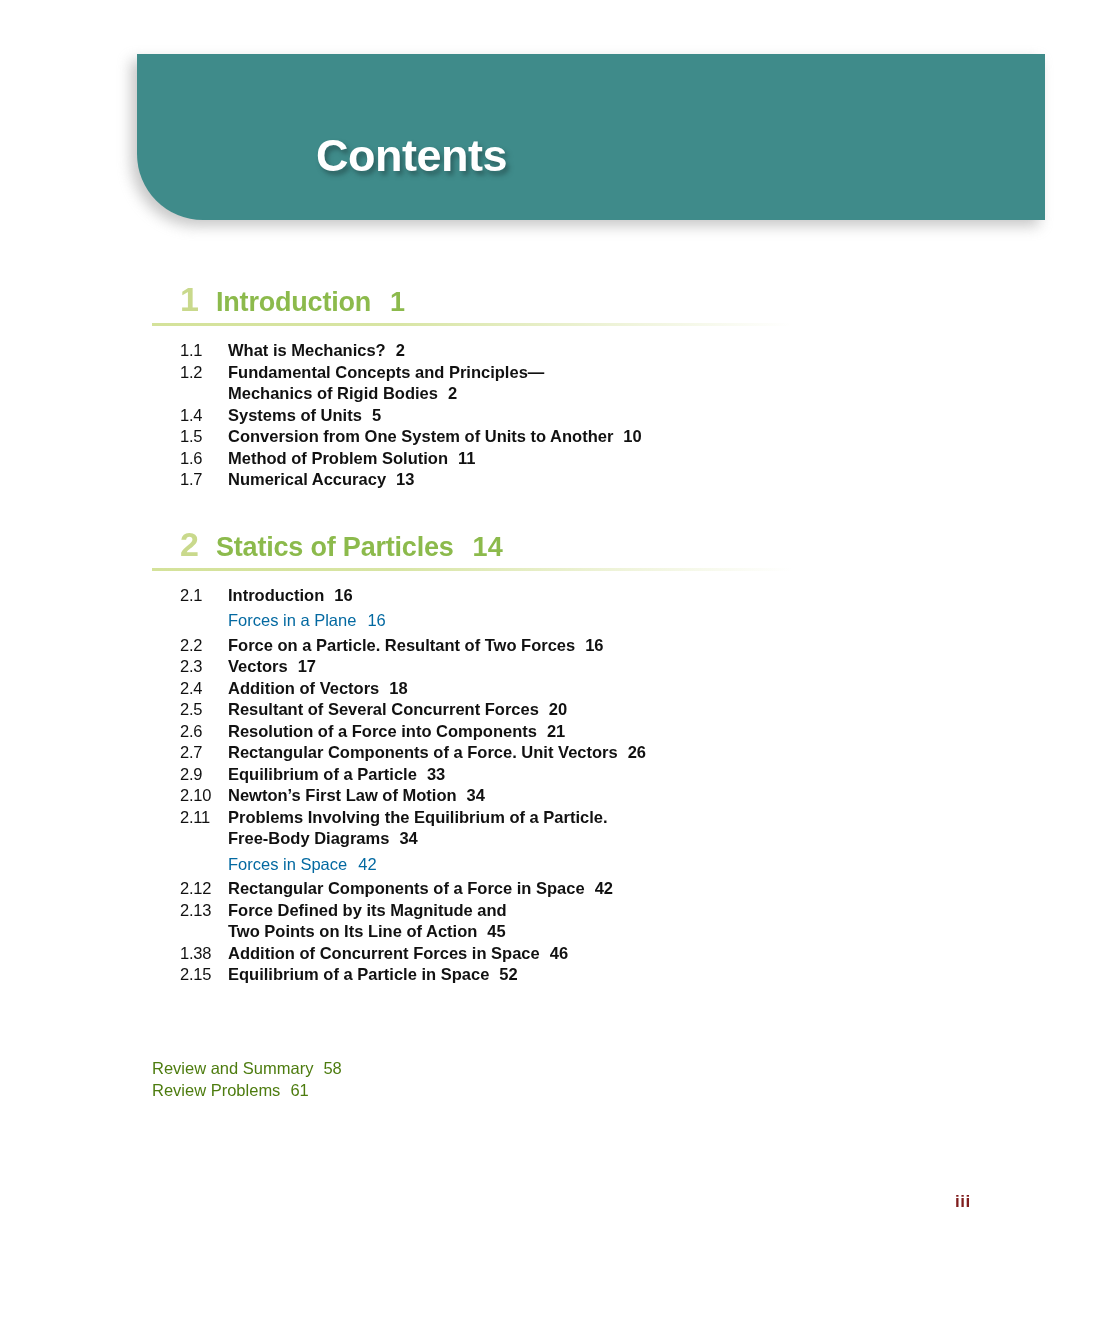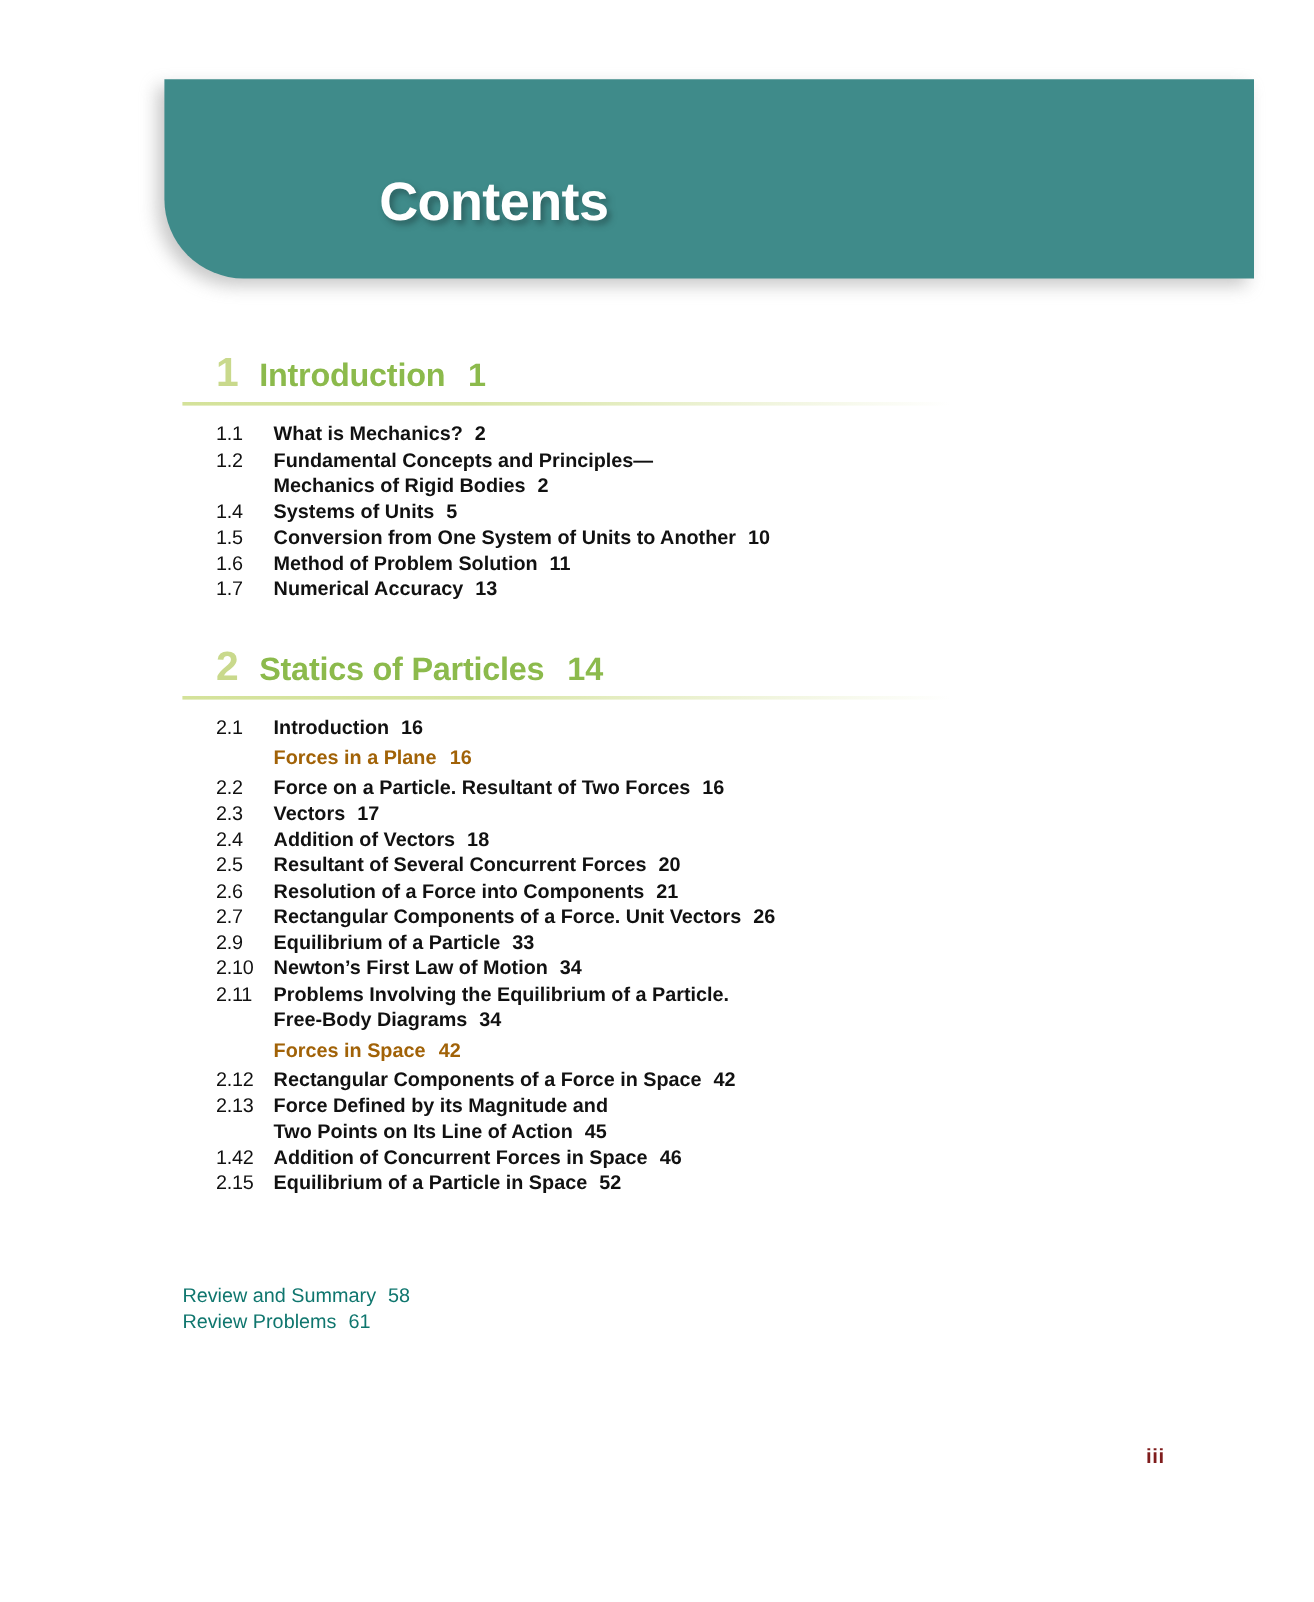--- a/index.html
+++ b/index.html
@@ -53,21 +53,21 @@
     color: #ffffff;
     letter-spacing: -0.5px;
     text-shadow: 3px 4px 5px rgba(30,60,60,.55);
     line-height: 1;
   }
 
   
   .page {
     position: absolute;
     left: 0;
-    top: 16px;
+    top: 4px;
     width: 1095px;
     height: 961px;
   }
 
   .toc {
     position: absolute;
     left: 152px;
     top: 278px;
     width: 820px;
   }
@@ -132,36 +132,36 @@
     flex: 1 1 auto;
   }
   .entry-line { white-space: pre-wrap; font-weight: bold; }
   .entry-line .pg { margin-left: 10px; }
   .entry-line .it { font-style: italic; }
 
   .subhead {
     display: flex;
     font-size: 16.5px;
     line-height: 21.5px;
-    font-weight: bold;
-    color: #a16207;
+    font-weight: normal;
+    color: #0369a1;
     margin-top: 4px;
     margin-bottom: 3px;
   }
   .subhead .sh-pad { width: 48px; flex: 0 0 48px; }
   .subhead .sh-pg { margin-left: 11px; }
 
   
   .review {
     position: absolute;
     left: 152px;
     top: 1054px;
     font-size: 16.5px;
     line-height: 21.5px;
-    color: #0f766e;
+    color: #4d7c0f;
   }
   .review .pg { margin-left: 10px; }
 
   .folio {
     position: absolute;
     left: 955px;
     top: 1188px;
     font-size: 17px;
     font-weight: bold;
     color: #7f1d1d;
@@ -313,21 +313,21 @@
             </span>
           </div>
           <div class="entry">
             <span class="entry-num">2.13</span>
             <span class="entry-body">
               <div class="entry-line"><span>Force Defined by its Magnitude and</span></div>
               <div class="entry-line"><span>Two Points on Its Line of Action</span><span class="pg">45</span></div>
             </span>
           </div>
           <div class="entry">
-            <span class="entry-num">1.42</span>
+            <span class="entry-num">1.38</span>
             <span class="entry-body">
               <div class="entry-line"><span>Addition of Concurrent Forces in Space</span><span class="pg">46</span></div>
             </span>
           </div>
           <div class="entry">
             <span class="entry-num">2.15</span>
             <span class="entry-body">
               <div class="entry-line"><span>Equilibrium of a Particle in Space</span><span class="pg">52</span></div>
             </span>
           </div>

